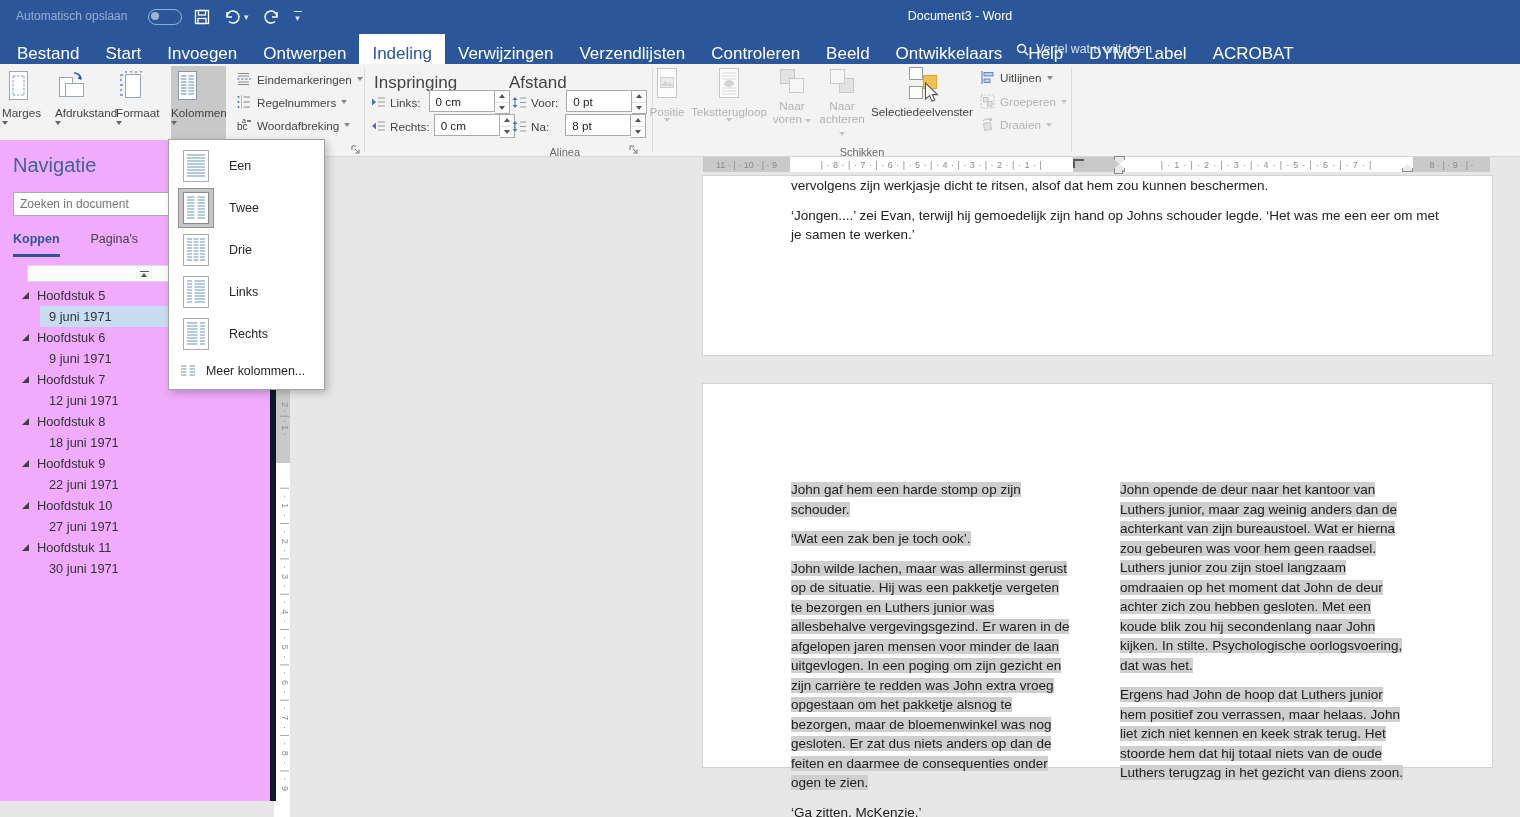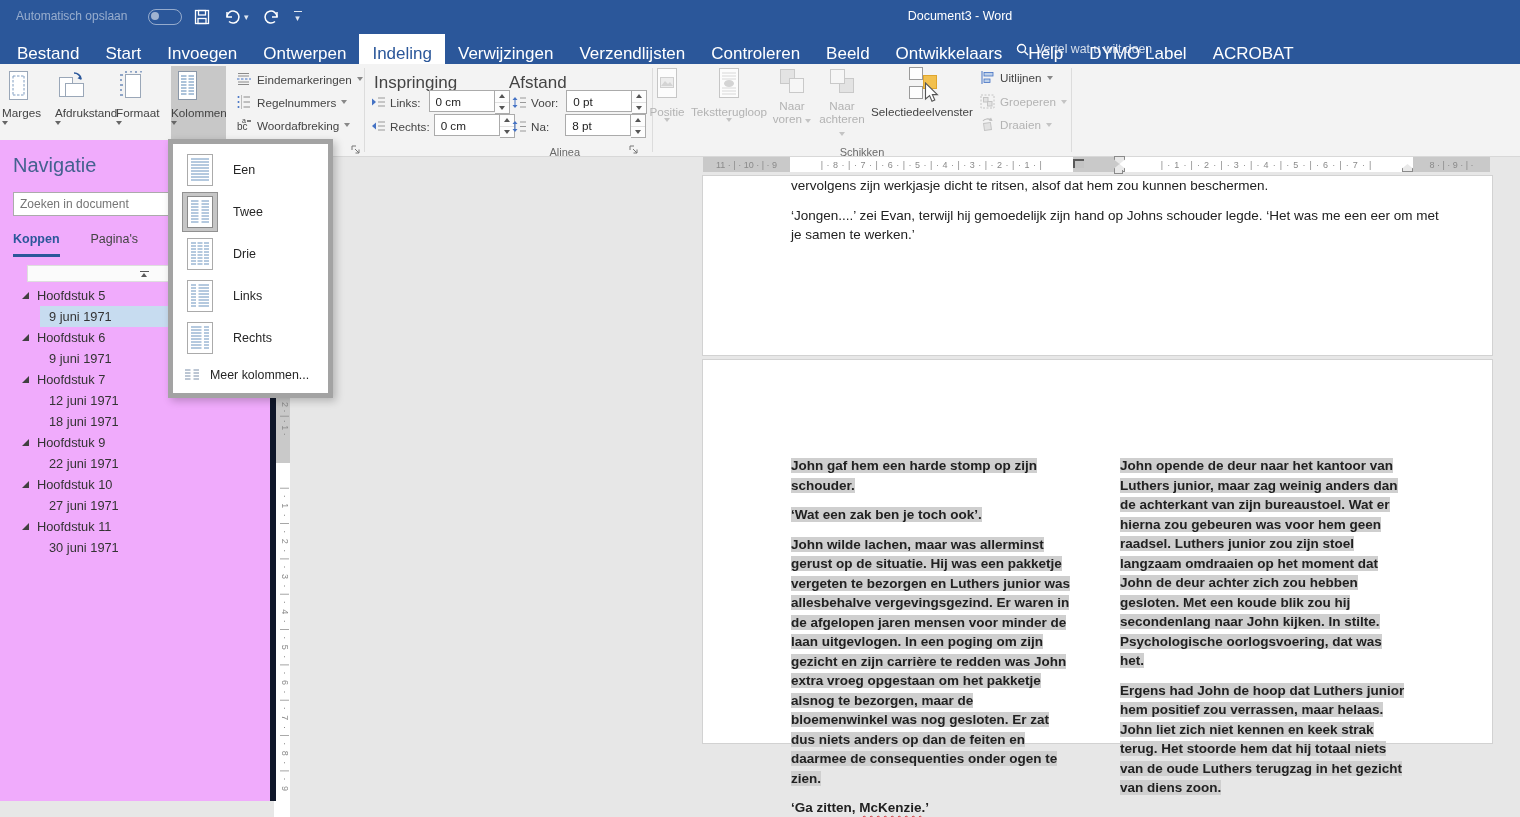--- a/index.html
+++ b/index.html
@@ -44,21 +44,21 @@
   .spinner{width:14px;height:22px;border:1px solid #ABABAB;border-left:none;display:flex;flex-direction:column;}
   .spinner div{flex:1;display:flex;align-items:center;justify-content:center;background:#FDFDFD;}
   .spinner .up{border-bottom:1px solid #E0E0E0;}
   .tri-up{width:0;height:0;border-left:3px solid transparent;border-right:3px solid transparent;border-bottom:4px solid #555;}
   .tri-dn{width:0;height:0;border-left:3px solid transparent;border-right:3px solid transparent;border-top:4px solid #555;}
   .launcher{position:absolute;width:12px;height:12px;}
   .bigbtn2{position:absolute;top:2px;display:flex;flex-direction:column;align-items:center;}
   .bigbtn2 .lbl{font-size:11.7px;margin-top:3px;color:#444;text-align:center;line-height:13px;}
   .bigbtn2.disabled .lbl{color:#B3B3B3;}
   
-  .col-menu{position:absolute;left:168px;top:139px;width:155px;background:#fff;border:5px solid #a3a3a3;
+  .col-menu{position:absolute;left:168px;top:139px;width:155px;background:#fff;border:1px solid #a3a3a3;
             box-shadow:3px 3px 8px rgba(0,0,0,.22);z-index:50;padding:5px 0 5px 0;}
   .col-item{height:42px;display:flex;align-items:center;padding-left:9px;}
   .col-item .iconbox{width:36px;height:40px;display:flex;align-items:center;justify-content:center;}
   .col-item.selected .iconbox{background:#C6C6C6;border:1px solid #919191;width:34px;height:38px;}
   .col-item .lbl{margin-left:15px;font-size:12.5px;color:#262626;}
   .col-more{height:26px;margin-top:3px;display:flex;align-items:center;padding-left:11px;gap:10px;font-size:12.4px;color:#262626;}
   
   .navpane{position:absolute;left:0;top:140px;width:270px;height:661px;background:#f0abfc;border-right:6px solid #0f172a;z-index:10;}
   .nav-title{position:absolute;left:13px;top:14px;font-size:20px;color:#44618F;}
   .nav-search{position:absolute;left:13px;top:52px;width:246px;height:24px;border:1px solid #ABABAB;background:#fff;
@@ -452,20 +452,24 @@
         <span class="lbl">9 juni 1971</span>
       </div>
         <div class="nav-item level-1">
         <span class="tri"></span>
         <span class="lbl">Hoofdstuk 7</span>
       </div>
         <div class="nav-item level-2">
         <span class="tri"></span>
         <span class="lbl">12 juni 1971</span>
       </div>
+        <div class="nav-item level-1">
+        <span class="tri"></span>
+        <span class="lbl">Hoofdstuk 8</span>
+      </div>
         <div class="nav-item level-2">
         <span class="tri"></span>
         <span class="lbl">18 juni 1971</span>
       </div>
         <div class="nav-item level-1">
         <span class="tri"></span>
         <span class="lbl">Hoofdstuk 9</span>
       </div>
         <div class="nav-item level-2">
         <span class="tri"></span>
@@ -517,21 +521,21 @@
       <span>| · 1 · | · 2 · | · 3 · | · 4 · | · 5 · | · 6 · | · 7 · | · 8 · | · 9</span>
     </div>
 
   <div class="page" style="top:176px;height:179px;">
     <div class="doc-text p1text">
       <p>vervolgens zijn werkjasje dicht te ritsen, alsof dat hem zou kunnen beschermen.</p>
       <p>‘Jongen....’ zei Evan, terwijl hij gemoedelijk zijn hand op Johns schouder legde. ‘Het was me een eer om met je samen te werken.’</p>
     </div>
   </div>
 
-  <div class="page" style="top:360px;height:383px;font-weight:bold;">
+  <div class="page" style="top:384px;height:383px;">
     <div class="doc-text colL">
       <p><span class="hl">John gaf hem een harde stomp op zijn schouder.</span></p>
       <p><span class="hl">‘Wat een zak ben je toch ook’.</span></p>
       <p><span class="hl">John wilde lachen, maar was allerminst gerust op de situatie. Hij was een pakketje vergeten te bezorgen en Luthers junior was allesbehalve vergevingsgezind. Er waren in de afgelopen jaren mensen voor minder de laan uitgevlogen. In een poging om zijn gezicht en zijn carrière te redden was John extra vroeg opgestaan om het pakketje alsnog te bezorgen, maar de bloemenwinkel was nog gesloten. Er zat dus niets anders op dan de feiten en daarmee de consequenties onder ogen te zien.</span></p>
       <p><span>‘Ga zitten, </span><span class="misspell">McKenzie</span><span>.’</span></p>
     </div>
     <div class="doc-text colR">
       <p><span class="hl">John opende de deur naar het kantoor van Luthers junior, maar zag weinig anders dan de achterkant van zijn bureaustoel. Wat er hierna zou gebeuren was voor hem geen raadsel. Luthers junior zou zijn stoel langzaam omdraaien op het moment dat John de deur achter zich zou hebben gesloten. Met een koude blik zou hij secondenlang naar John kijken. In stilte. Psychologische oorlogsvoering, dat was het.</span></p>
       <p><span class="hl">Ergens had John de hoop dat Luthers junior hem positief zou verrassen, maar helaas. John liet zich niet kennen en keek strak terug. Het stoorde hem dat hij totaal niets van de oude Luthers terugzag in het gezicht van diens zoon.</span></p>
     </div>

